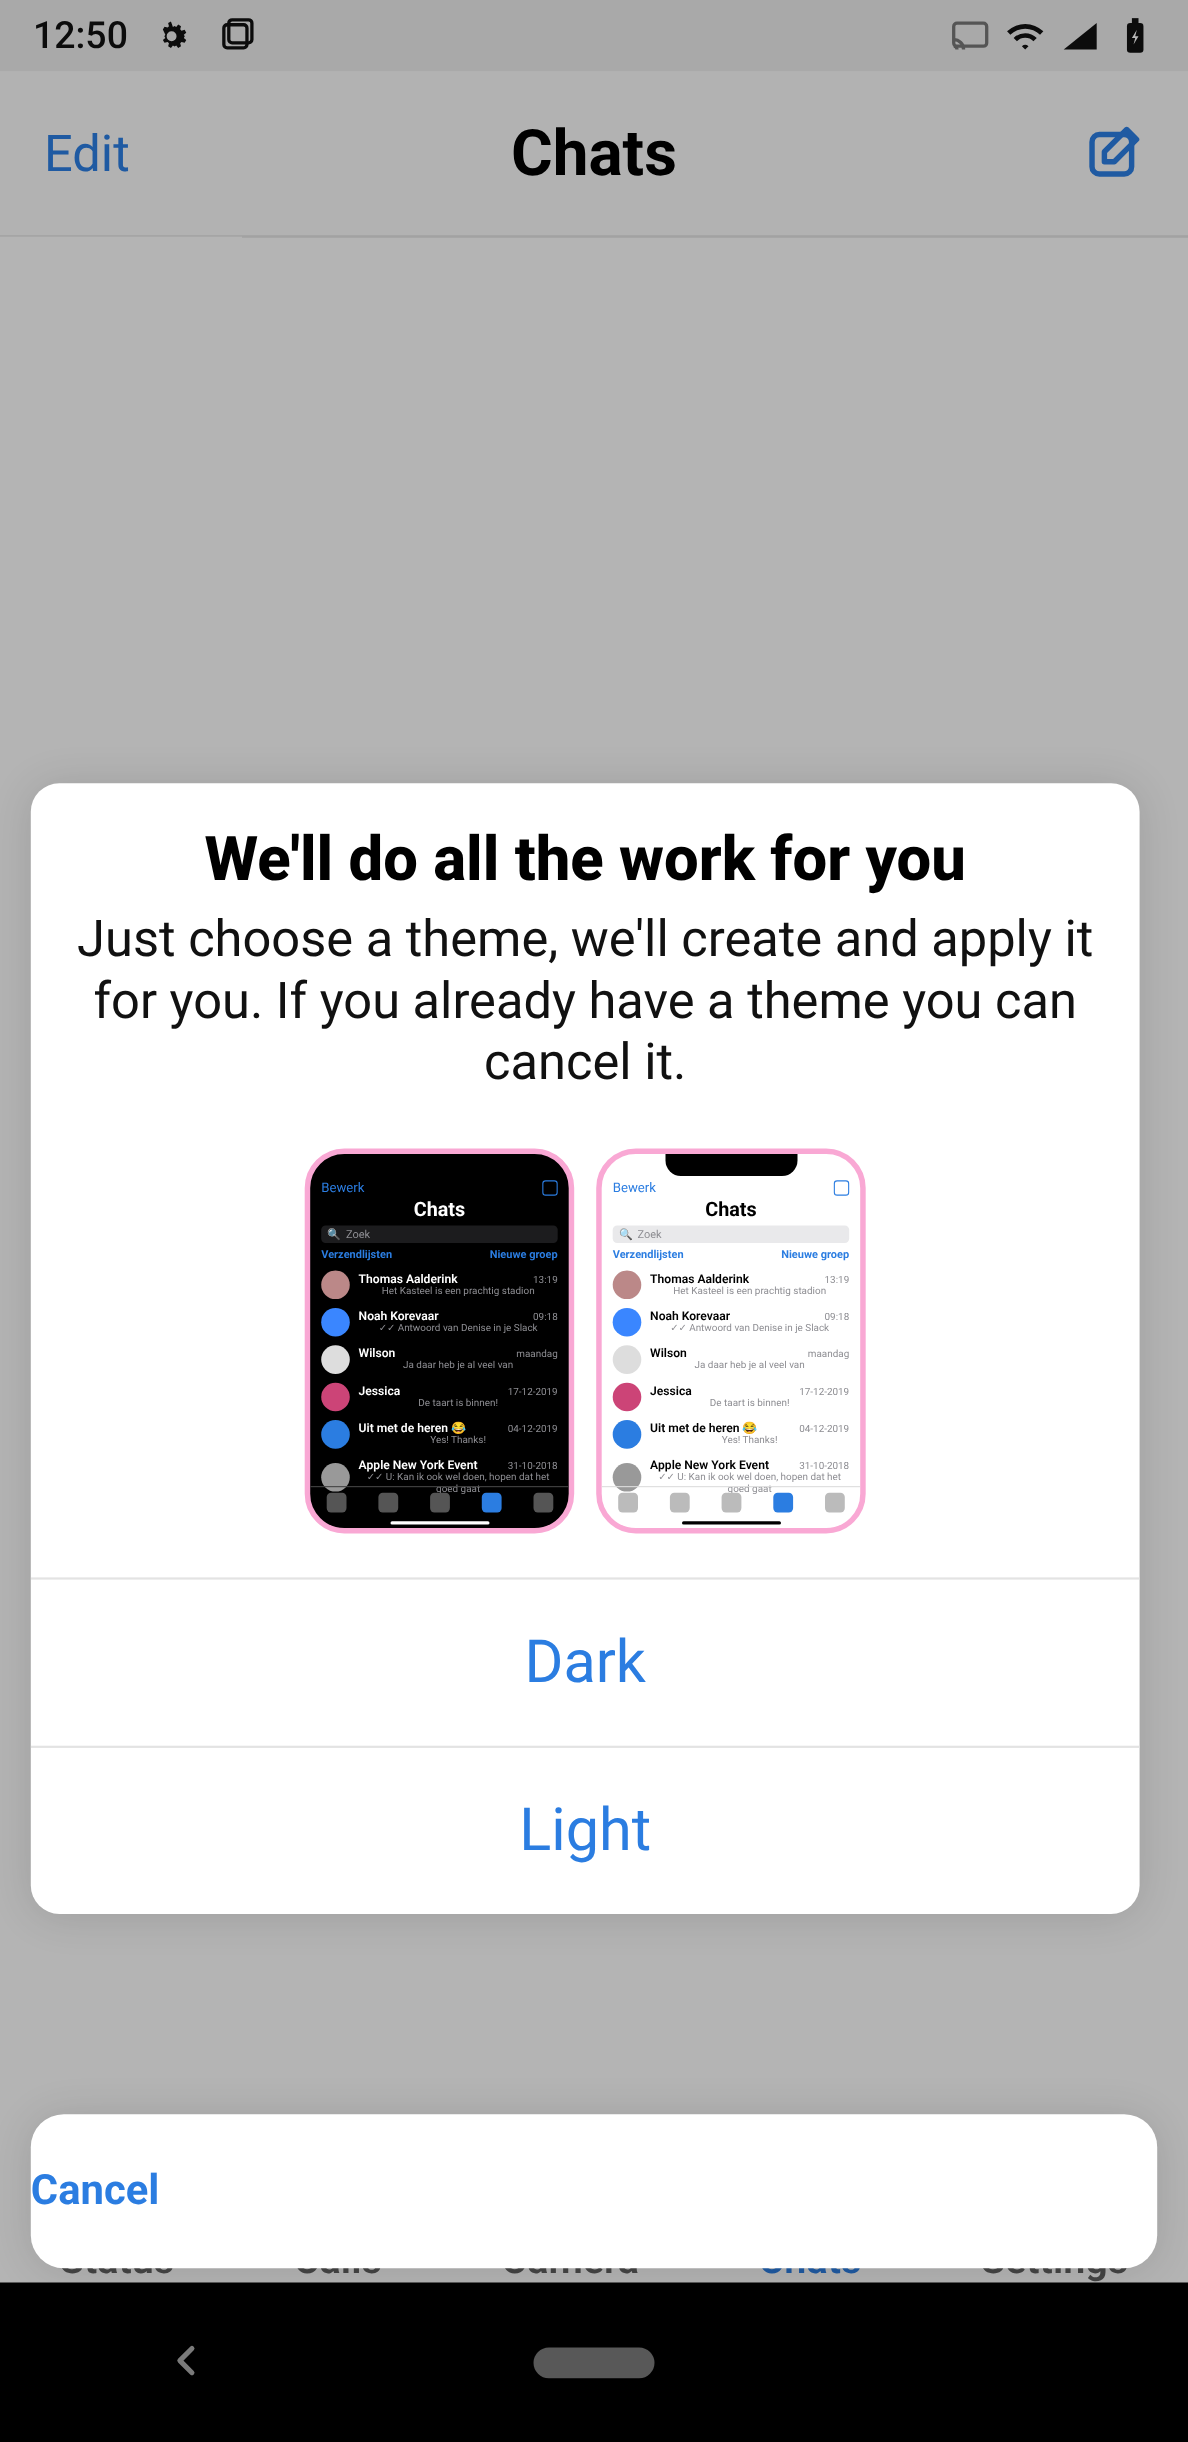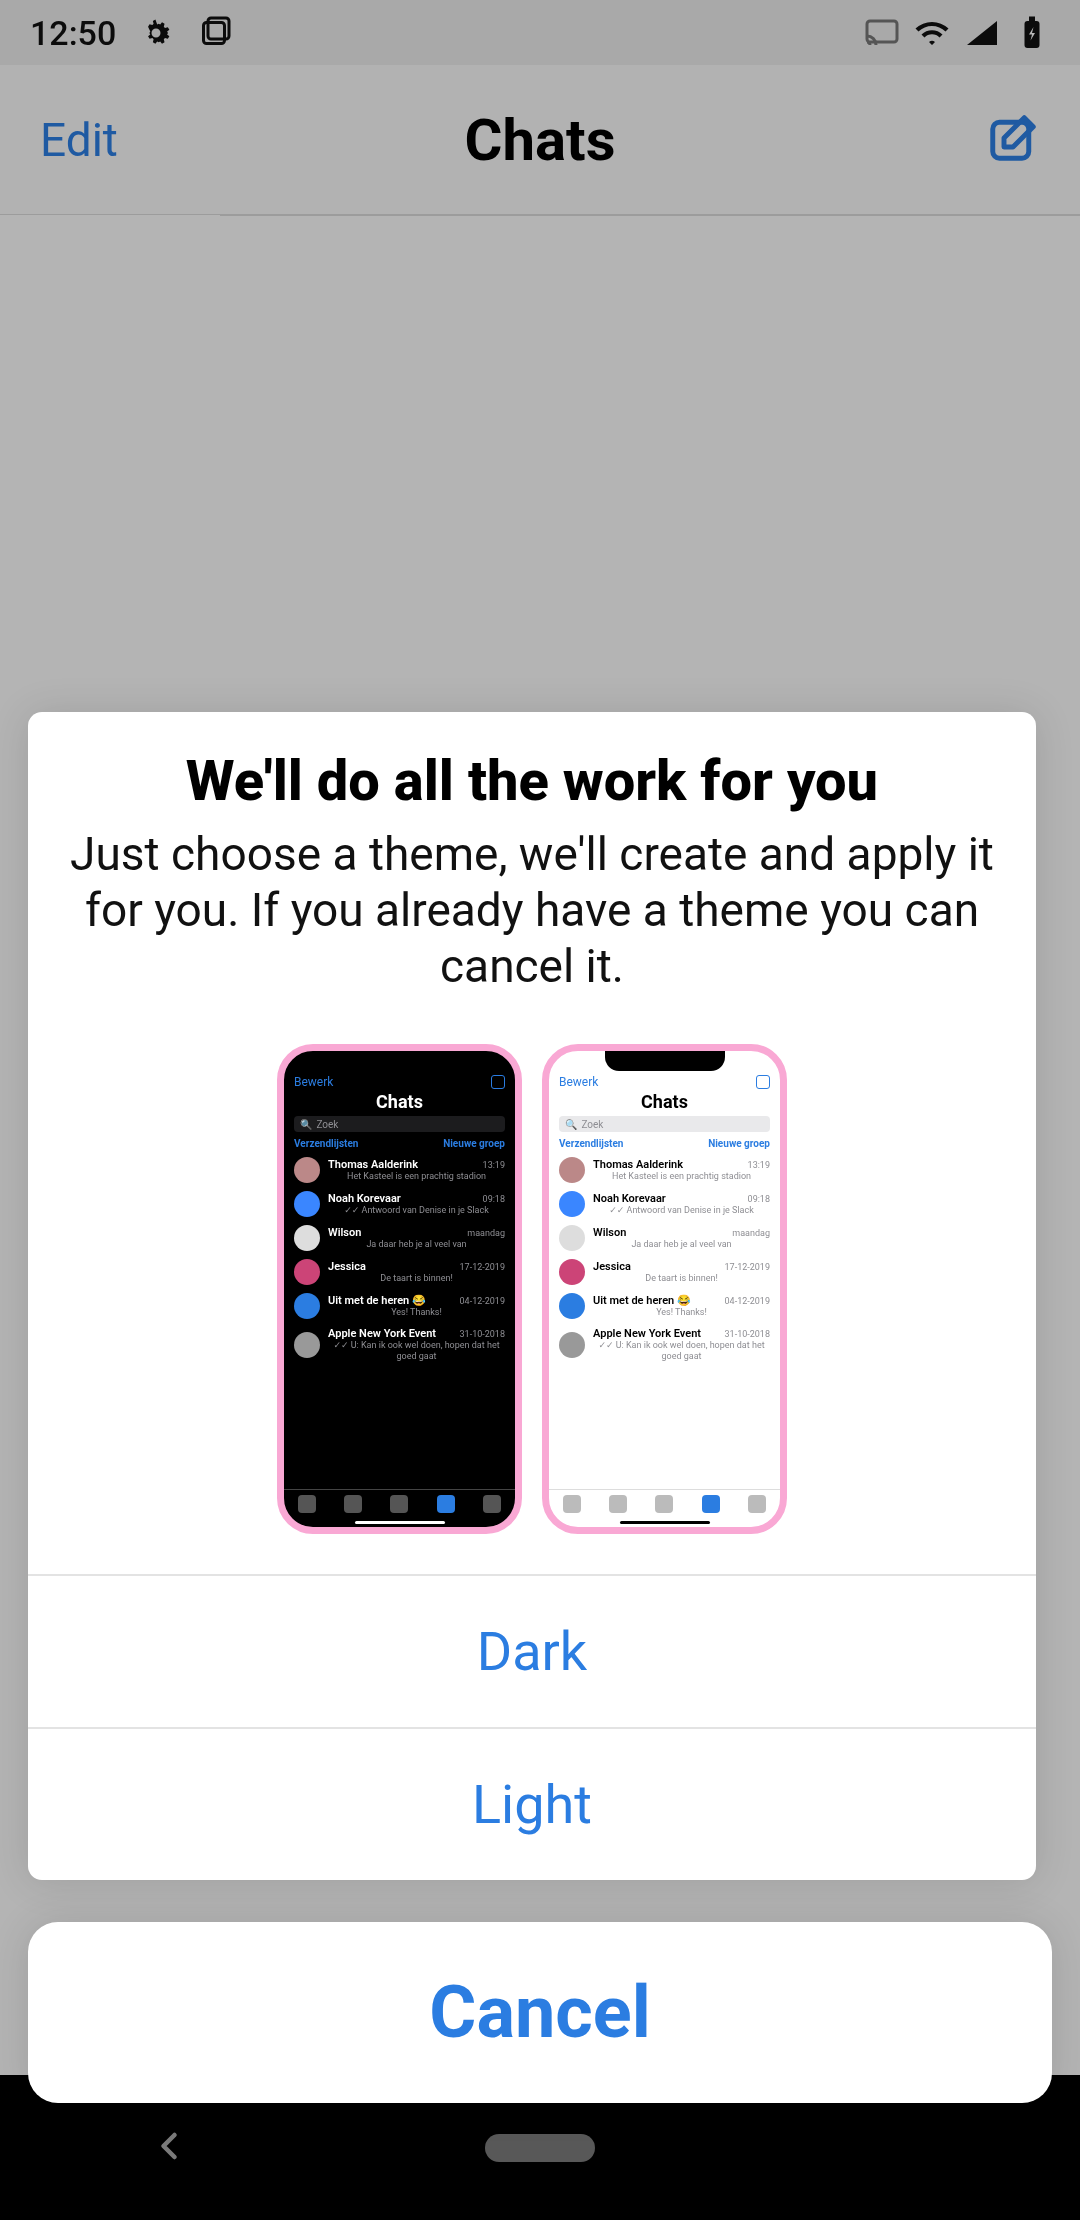--- a/index.html
+++ b/index.html
@@ -144,21 +144,21 @@
     .nav-pill {
       width: 110px; height: 28px;
       border-radius: 14px;
       background: #7a7a7a;
     }
     .sheet-main {
       position: absolute;
       left:28px; right:44px;
       top: 712px;
       background: #fff;
-      border-radius: 14px;
+      border-radius: 26px;
       overflow: hidden;
       z-index: 10;
       box-shadow: 0 2px 40px rgba(0,0,0,.12);
     }
     .sheet-body {
       padding: 36px 18px 40px;
       text-align: center;
     }
     .sheet-title {
       font-size: 56px;
@@ -173,23 +173,23 @@
       font-weight: 400;
     }
     .previews {
       margin-top: 50px;
       display: flex;
       justify-content: center;
       gap: 20px;
     }
     .phone {
       width: 245px;
-      height: 490px;
+      height: 350px;
       border-radius: 36px;
-      border: 7px solid #f9a8d4;
+      border: 5px solid #f9a8d4;
       position: relative;
       overflow: hidden;
       background: #000;
     }
     .phone .notch{
       position:absolute;top:0;left:50%;transform:translateX(-50%);
       width:120px;height:20px;background:#000;border-radius:0 0 14px 14px;z-index:3;
     }
     .phone.light { background:#fff; }
     .phone .p-bar{height:20px;}
@@ -230,22 +230,21 @@
       padding: 44px 0;
       font-weight: 400;
     }
 
     .sheet-cancel {
       position: absolute;
       left:28px; right:28px;
       top: 1922px;
       background: #fff;
       border-radius: 30px;
-      text-align: center;
-      font-size: 72px;
+      font-size: 38px;
       font-weight: 700;
       color: #2b7de1;
       padding: 48px 0;
       z-index: 10;
       box-shadow: 0 2px 40px rgba(0,0,0,.12);
     }
   </style>
 </head>
 <body>
 

